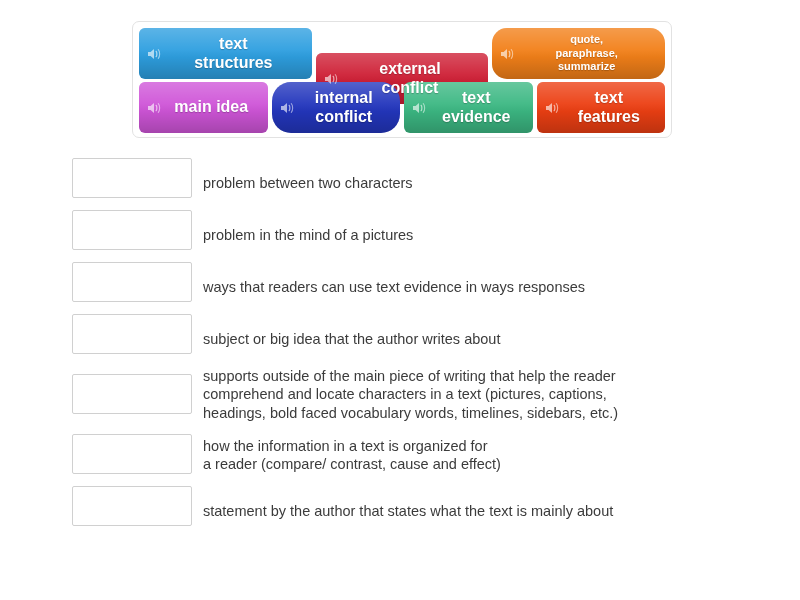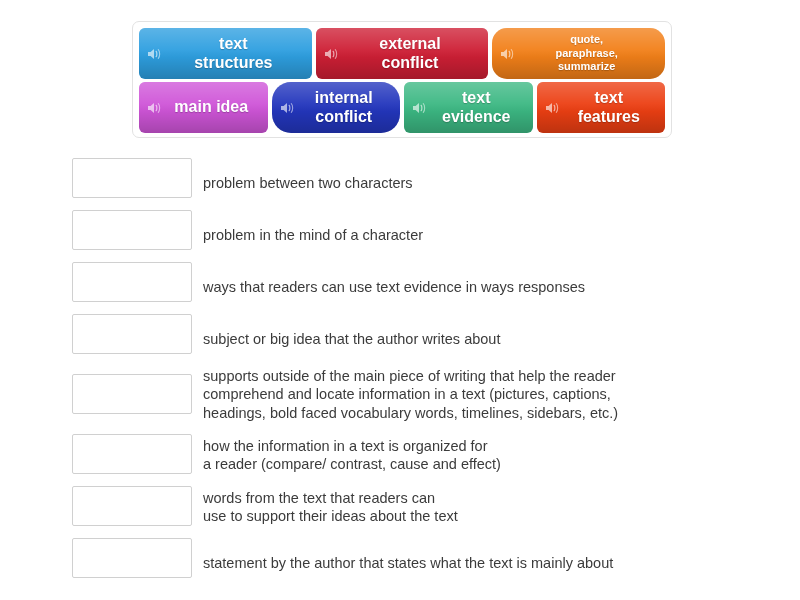--- a/index.html
+++ b/index.html
@@ -136,21 +136,21 @@
         <span class="speaker">
           <svg viewBox="0 0 16 14" width="16" height="14" aria-hidden="true">
             <path d="M1 5h2.6L7 2.1v9.8L3.6 9H1z" fill="#ffffff"></path>
             <path d="M9.1 4.3c1 .9 1 4.5 0 5.4" stroke="#ffffff" stroke-width="1.2" fill="none" stroke-linecap="round"></path>
             <path d="M11.3 2.7c1.8 1.7 1.8 6.9 0 8.6" stroke="#ffffff" stroke-width="1.1" fill="none" stroke-linecap="round" opacity="0.85"></path>
           </svg>
         </span>
         <span class="tile-label">text
 structures</span>
       </div>
-      <div class="tile" style="background: rgb(206, 31, 53);">
+      <div class="tile" style="background: rgb(206, 31, 53); margin-top: 25px;">
         <span class="speaker">
           <svg viewBox="0 0 16 14" width="16" height="14" aria-hidden="true">
             <path d="M1 5h2.6L7 2.1v9.8L3.6 9H1z" fill="#ffffff"></path>
             <path d="M9.1 4.3c1 .9 1 4.5 0 5.4" stroke="#ffffff" stroke-width="1.2" fill="none" stroke-linecap="round"></path>
             <path d="M11.3 2.7c1.8 1.7 1.8 6.9 0 8.6" stroke="#ffffff" stroke-width="1.1" fill="none" stroke-linecap="round" opacity="0.85"></path>
           </svg>
         </span>
         <span class="tile-label">external
 conflict</span>
       </div>
@@ -214,43 +214,38 @@
     </div>
 </div>
 
 <div id="answer-list">
     <div class="answer-row">
       <div class="drop-box"></div>
       <div class="answer-text">problem between two characters</div>
     </div>
     <div class="answer-row">
       <div class="drop-box"></div>
-      <div class="answer-text">problem in the mind of a character</div>
+      <div class="answer-text">problem in the mind of a pictures</div>
     </div>
     <div class="answer-row">
       <div class="drop-box"></div>
       <div class="answer-text">ways that readers can use text evidence in ways responses</div>
     </div>
     <div class="answer-row">
       <div class="drop-box"></div>
       <div class="answer-text">subject or big idea that the author writes about</div>
     </div>
     <div class="answer-row multi">
       <div class="drop-box"></div>
       <div class="answer-text">supports outside of the main piece of writing that help the reader
-comprehend and locate information in a text (pictures, captions,
+comprehend and locate characters in a text (pictures, captions,
 headings, bold faced vocabulary words, timelines, sidebars, etc.)</div>
     </div>
     <div class="answer-row two">
       <div class="drop-box"></div>
       <div class="answer-text">how the information in a text is organized for
 a reader (compare/ contrast, cause and effect)</div>
     </div>
-    <div class="answer-row two">
-      <div class="drop-box"></div>
-      <div class="answer-text">words from the text that readers can
-use to support their ideas about the text</div>
-    </div>
     <div class="answer-row">
       <div class="drop-box"></div>
       <div class="answer-text">statement by the author that states what the text is mainly about</div>
     </div>
   </div>
 
 </body></html>

